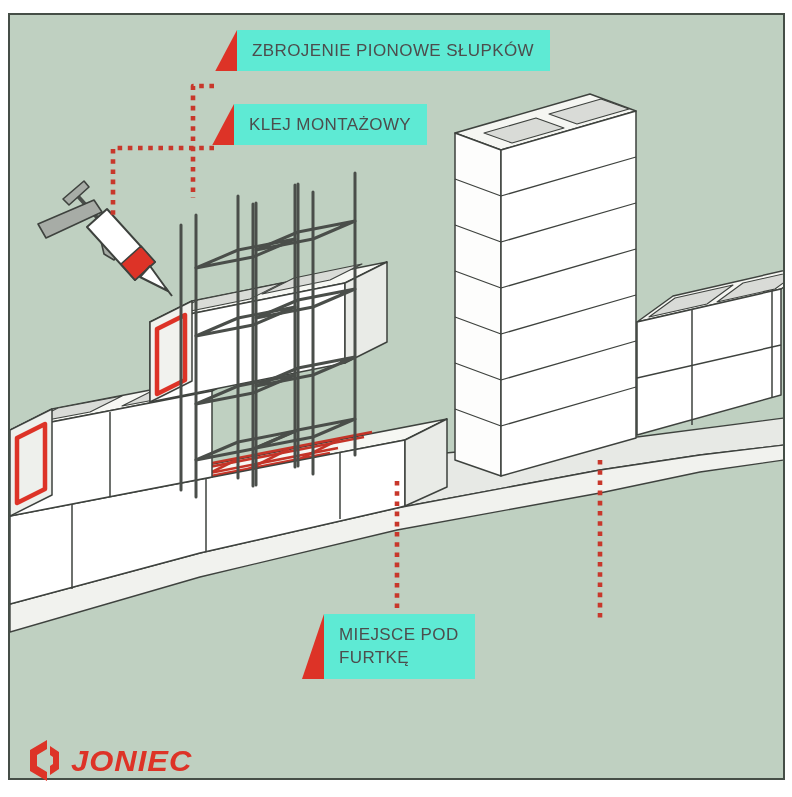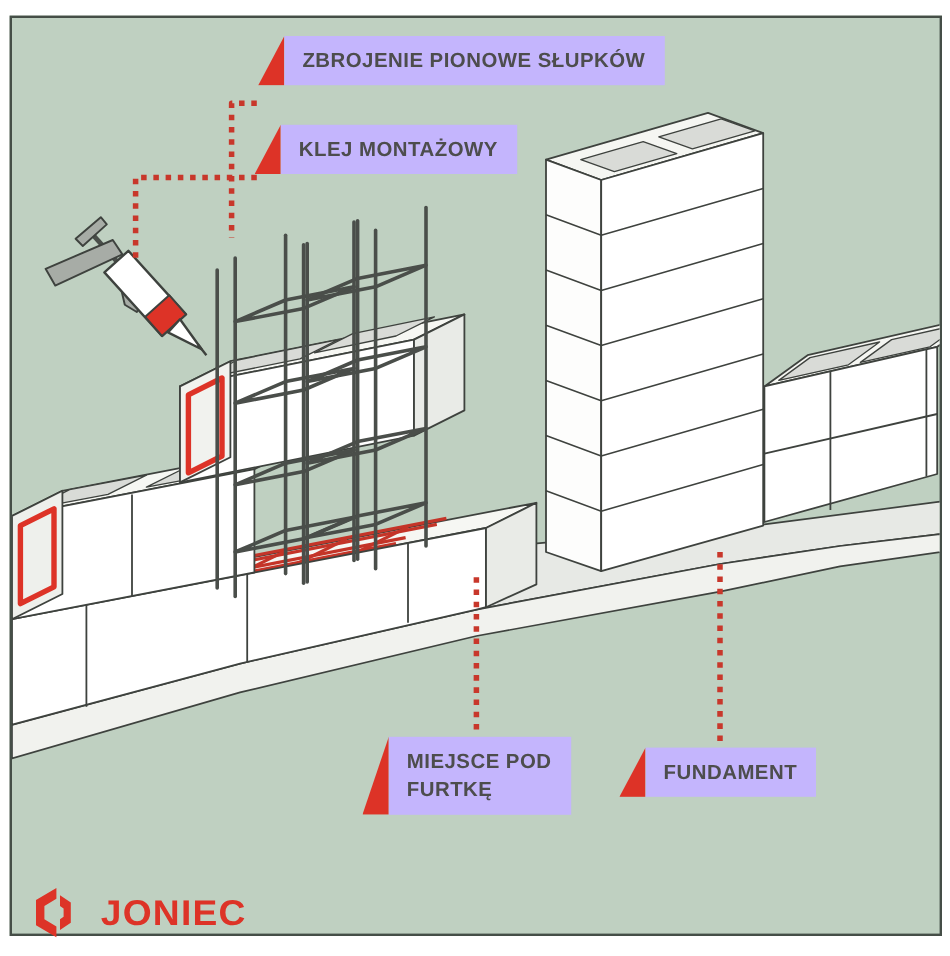--- a/index.html
+++ b/index.html
@@ -27,35 +27,35 @@
   }
   svg.illustration{position:absolute;left:0;top:0;width:792px;height:797px;}
 
   .callout{position:absolute;display:flex;align-items:stretch;}
   .callout .tri{
     width:22px;flex:0 0 22px;
     background:var(--c-accent_red);
     clip-path:polygon(100% 0,100% 100%,0 100%);
   }
   .callout .box{
-    background:#c4b5fd;
+    background:#5eead4;
     color:var(--c-text_gray);
-    font-weight:bold;
+    font-weight:normal;
     font-size:17px;
     line-height:1.38;
     letter-spacing:.4px;
     padding:9px 16px 9px 15px;
     white-space:nowrap;
   }
   .callout-zbrojenie{left:215px;top:30px;}
   .callout-klej{left:212px;top:104px;}
   .callout-miejsce{left:302px;top:614px;}
   .callout-fundament{left:516px;top:623px;}
 
-  .logo{position:absolute;left:20px;top:738px;display:flex;align-items:center;gap:24px;}
+  .logo{position:absolute;left:20px;top:738px;display:flex;align-items:center;gap:11px;font-style:italic;}
   .logo .mark{width:40px;height:44px;}
   .logo .word{
     color:var(--c-accent_red);
     font-weight:800;
     font-size:31px;
     letter-spacing:1px;
     line-height:1;
     transform:scaleY(.96);
   }
 </style>
@@ -199,21 +199,20 @@
     </div>
   </div>
 
   <div class="callout callout-klej">
     <div class="tri"></div>
     <div class="box">KLEJ MONTAŻOWY</div>
   </div>
 
   <div class="callout callout-fundament">
     <div class="tri"></div>
-    <div class="box">FUNDAMENT</div>
   </div>
 
   <div class="logo">
     <svg class="mark" viewBox="0 0 40 44">
       <polygon fill="#dd3327" points="27,2 10,12 10,33 27,43 27,34 17,28 17,17 27,11"></polygon>
       <polygon fill="#dd3327" points="30,8 39,14 39,31 30,37 30,28 33,26 33,19 30,17"></polygon>
     </svg>
     <div class="word">JONIEC</div>
   </div>
 </div>

